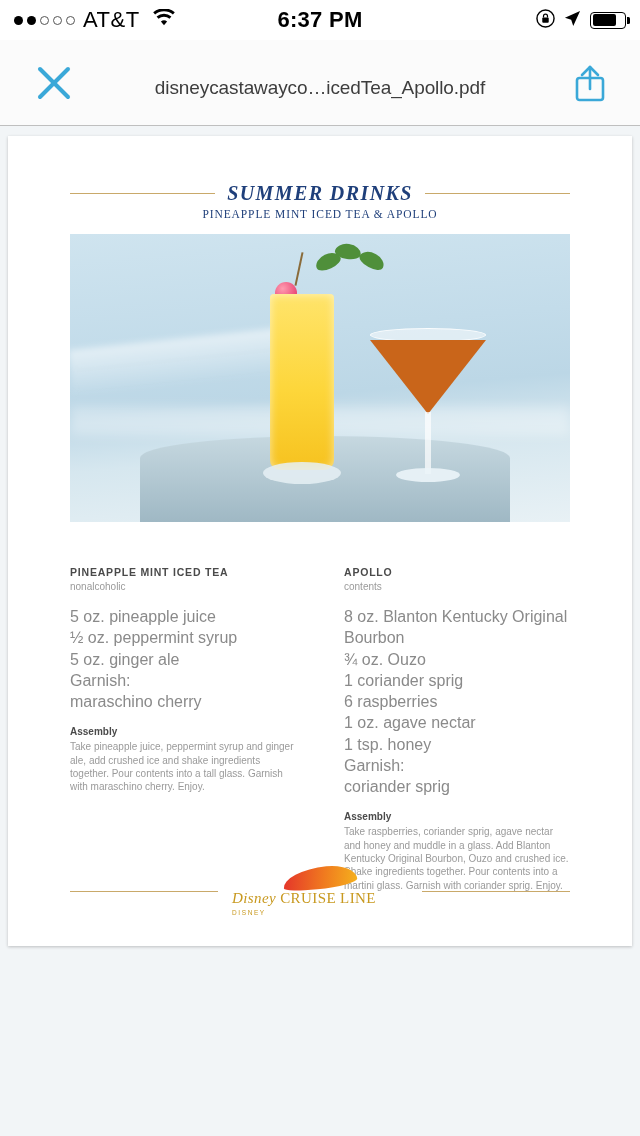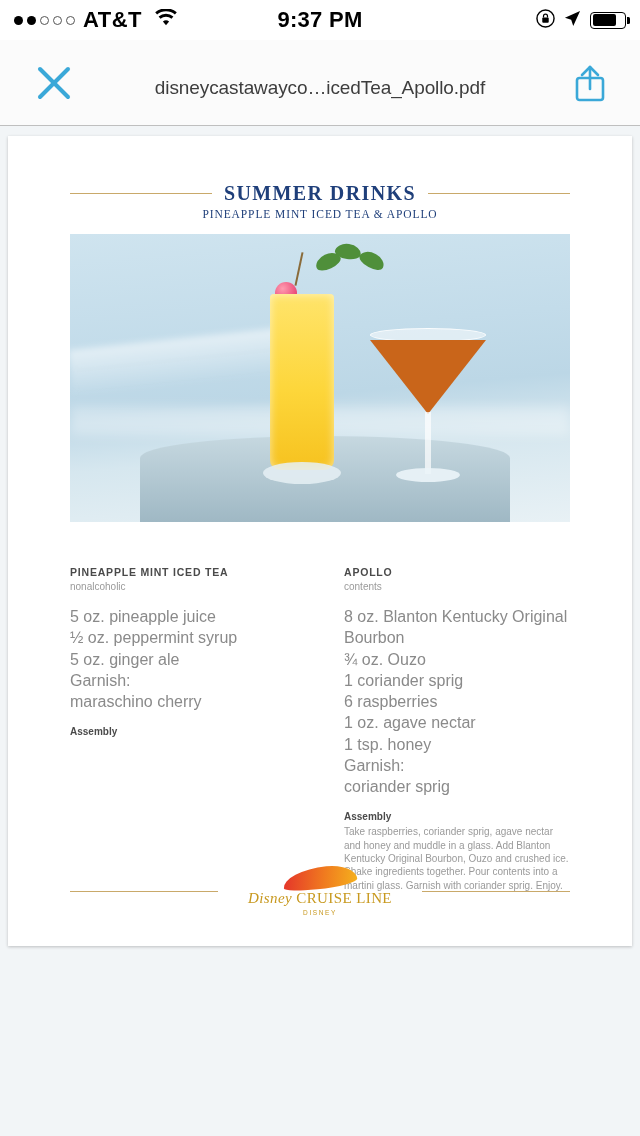--- a/index.html
+++ b/index.html
@@ -16,21 +16,21 @@
     background: #ffffff;
     display: flex;
     align-items: center;
     padding: 0 14px;
     position: relative;
   }
   .sb-left { display: flex; align-items: center; gap: 8px; }
   .dots { display: flex; align-items: center; gap: 4px; }
   .dot { width: 9px; height: 9px; border-radius: 50%; background: #000; }
   .dot.empty { background: transparent; border: 1.2px solid #555; }
-  .carrier { font-size: 22px; font-weight: bold; color: #000; letter-spacing: .5px; }
+  .carrier { font-size: 22px; font-weight: normal; color: #000; letter-spacing: .5px; }
   .wifi { margin-left: 4px; }
   .sb-time {
     position: absolute; left: 0; right: 0; text-align: center;
     font-size: 22px; font-weight: bold; color: #000; letter-spacing: .3px;
   }
   .sb-right {
     margin-left: auto; display: flex; align-items: center; gap: 9px; z-index: 2;
   }
   .lock-icon { display: inline-block; }
   .battery {
@@ -88,21 +88,21 @@
     height: 810px;
     margin: 0 auto;
     box-shadow: 0 1px 3px rgba(0,0,0,.22);
     padding: 46px 62px 0 62px;
     position: relative;
   }
 
   
   .doc-head { text-align: center; position: relative; }
   .rule-wrap {
-    display: flex; align-items: center; justify-content: center; gap: 12px;
+    display: flex; align-items: center; justify-content: center; gap: 12px; font-style: italic;
   }
   .rule { flex: 1; height: 1px; background: #c9a96a; }
   .doc-title {
     font-family: "Liberation Serif", serif;
     font-size: 20px; color: #1f3f7a; letter-spacing: 1.4px;
     font-variant: small-caps; font-weight: bold; white-space: nowrap;
   }
   .doc-subtitle {
     font-family: "Liberation Serif", serif;
     font-size: 11.5px; color: #1f3f7a; letter-spacing: .9px;
@@ -204,21 +204,21 @@
   .r-body {
     margin-top: 3px; font-size: 10px; color: #9a9a9a; line-height: 1.33;
   }
 
   
   .footer {
     position: absolute; left: 62px; right: 62px; bottom: 30px;
     display: flex; align-items: center; gap: 14px;
   }
   .footer .rule { height: 1px; background: #c9a96a; flex: 1; }
-  .logo { text-align: center; width: 176px; position: relative; }
+  .logo { width: 176px; position: relative; }
   .logo-swoosh {
     width: 74px; height: 22px; margin: 0 auto 1px auto;
     background: linear-gradient(100deg,#e4322b 0%, #f07a1f 55%, #f5b21d 100%);
     border-radius: 60% 40% 55% 45% / 80% 70% 30% 20%;
     transform: rotate(-6deg);
   }
   .logo-main {
     font-family: "Liberation Serif", serif;
     font-size: 15px; color: #c8991f; letter-spacing: .4px; white-space: nowrap;
   }
@@ -241,21 +241,21 @@
     </div>
     <span class="carrier">AT&amp;T</span>
     <span class="wifi">
       <svg width="24" height="18" viewBox="0 0 24 18">
         <path d="M12 16.2l-3.1-3.8a4.9 4.9 0 016.2 0z" fill="#000"></path>
         <path d="M4.6 7.4a11.6 11.6 0 0114.8 0l-1.9 2.3a8.6 8.6 0 00-11 0z" fill="#000"></path>
         <path d="M1.2 3.3a16.7 16.7 0 0121.6 0l-1.9 2.3a13.8 13.8 0 00-17.8 0z" fill="#000"></path>
       </svg>
     </span>
   </div>
-  <div class="sb-time">9:37 PM</div>
+  <div class="sb-time">6:37 PM</div>
   <div class="sb-right">
     <span class="lock-icon">
       <svg width="19" height="19" viewBox="0 0 20 20">
         <circle cx="10" cy="10" r="9" fill="none" stroke="#000" stroke-width="1.5"></circle>
         <rect x="6.6" y="9" width="6.8" height="5.4" rx="1" fill="#000"></rect>
         <path d="M7.9 9V7.6a2.1 2.1 0 014.2 0V9" fill="none" stroke="#000" stroke-width="1.3"></path>
       </svg>
     </span>
     <span>
       <svg width="17" height="17" viewBox="0 0 18 18">
@@ -320,20 +320,21 @@
     <div class="recipes">
       <div class="col">
         <div class="r-name">PINEAPPLE MINT ICED TEA</div>
         <div class="r-type">nonalcoholic</div>
         <div class="r-ing" style="white-space: pre-line;">5 oz. pineapple juice
 ½ oz. peppermint syrup
 5 oz. ginger ale
 Garnish:
 maraschino cherry</div>
         <div class="r-sec">Assembly</div>
+        <div class="r-body">Take pineapple juice, peppermint syrup and ginger ale, add crushed ice and shake ingredients together. Pour contents into a tall glass. Garnish with maraschino cherry. Enjoy.</div>
       </div>
       <div class="col">
         <div class="r-name">APOLLO</div>
         <div class="r-type">contents</div>
         <div class="r-ing" style="white-space: pre-line;">8 oz. Blanton Kentucky Original Bourbon
 ¾ oz. Ouzo
 1 coriander sprig
 6 raspberries
 1 oz. agave nectar
 1 tsp. honey

